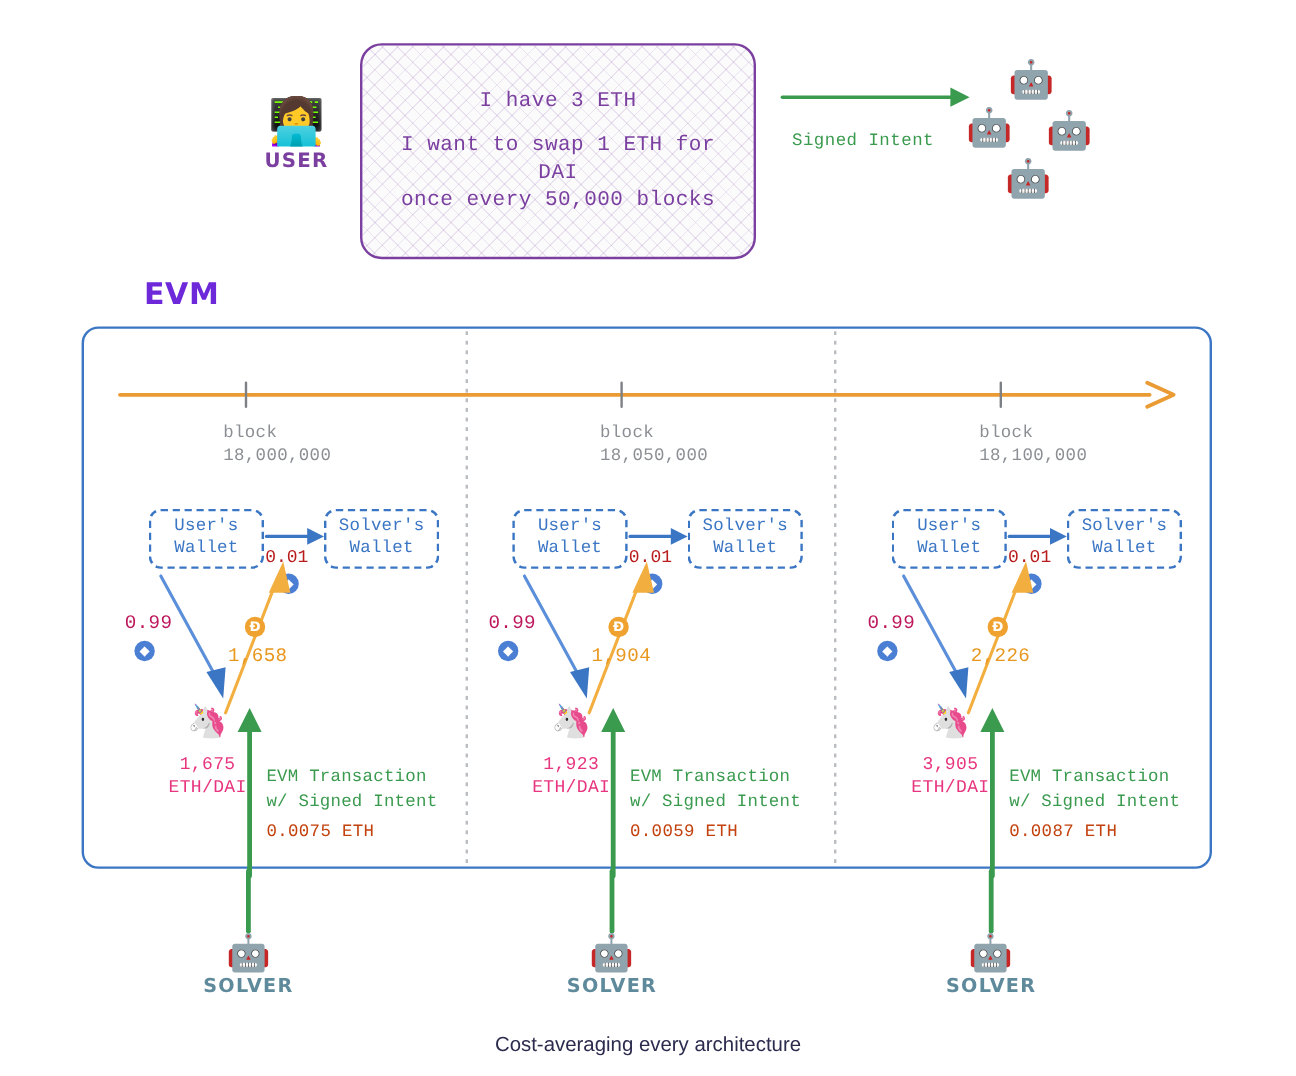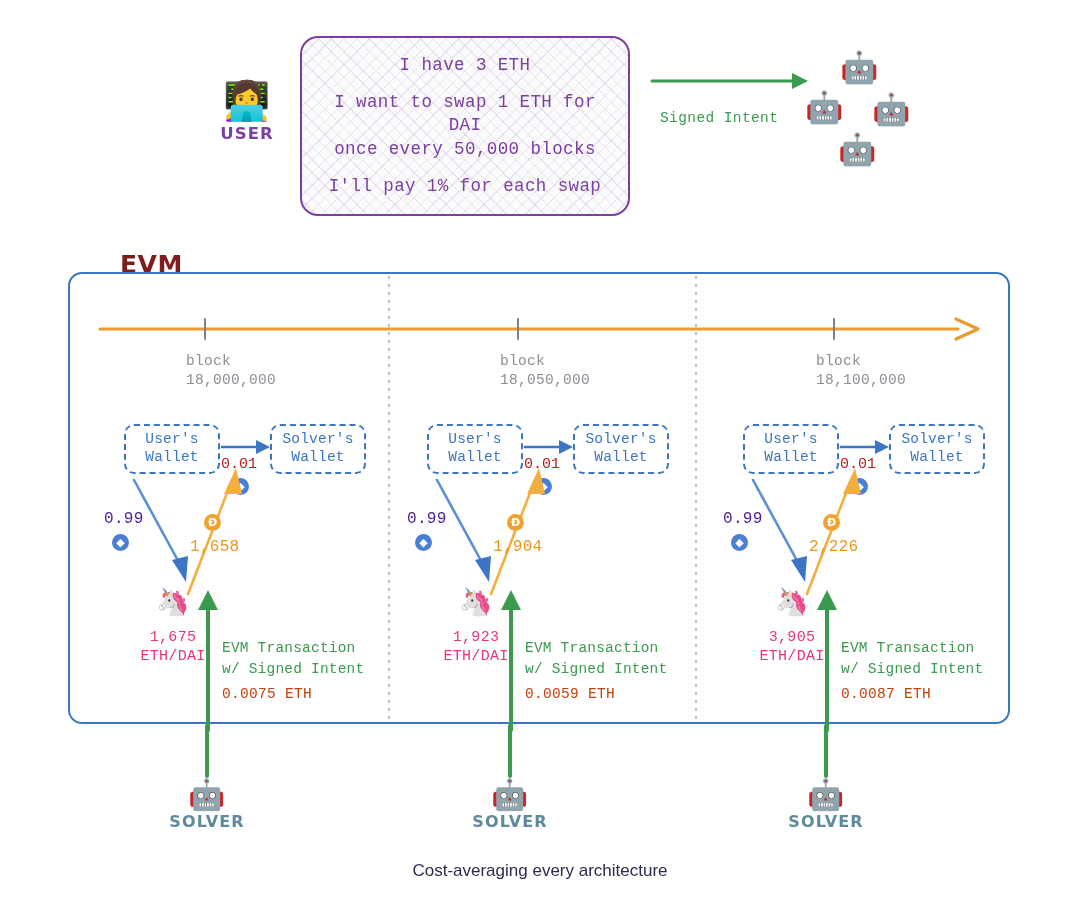--- a/index.html
+++ b/index.html
@@ -48,21 +48,21 @@
 
   
   .robots { position: absolute; left: 800px; top: 52px; width: 110px; height: 122px; }
   .robots span { position: absolute; font-size: 31px; line-height: 1; }
   .rb-top  { left: 40px; top: 0px; }
   .rb-left { left: 5px;  top: 40px; }
   .rb-right{ left: 72px; top: 42px; }
   .rb-bot  { left: 38px; top: 82px; }
 
   
-  .evm-label { position: absolute; left: 120px; top: 230px; color: #7f1d1d; font-size: 25px; font-weight: 700; letter-spacing: .5px; margin-top: 20px; }
+  .evm-label { position: absolute; left: 120px; top: 230px; color: #6d28d9; font-size: 25px; font-weight: 700; letter-spacing: .5px; }
   .evm-box {
     position: absolute; left: 68px; top: 272px;
     width: 942px; height: 452px;
     border: 2.4px solid #3b76c4;
     border-radius: 14px;
     background: transparent;
   }
 
   
   .timeline { position: absolute; left: 100px; top: 316px; width: 880px; height: 26px; }
@@ -91,21 +91,21 @@
   .mid-amt { position: absolute; left: 113px; top: 46px; color: #b91c1c; font-size: 15px; }
   .coin {
     display: inline-flex; align-items: center; justify-content: center;
     width: 17px; height: 17px; border-radius: 50%;
     font-size: 11px; line-height: 1; color: #fff;
   }
   .coin-eth { background: #4a7fd4; }
   .coin-dai { background: #f0a230; font-weight: 700; }
   .coin-pos { position: absolute; }
 
-  .amt-eth { position: absolute; color: #4c1d95; font-size: 16px; letter-spacing: .3px; }
+  .amt-eth { position: absolute; color: #be185d; font-size: 16px; letter-spacing: .3px; }
   .amt-dai { position: absolute; color: #e8981f; font-size: 16px; letter-spacing: .3px; }
 
   .uni { position: absolute; text-align: center; }
   .uni-emoji { font-size: 27px; line-height: 1; }
   .uni-rate { color: #e8357f; font-size: 15px; line-height: 1.25; letter-spacing: .3px; margin-top: 14px; }
 
   .tx-note { position: absolute; color: #3a9a4e; font-size: 14.5px; line-height: 1.45; letter-spacing: .2px; }
   .tx-fee { color: #c2410c; font-size: 14.5px; margin-top: 4px; letter-spacing: .3px; }
 
   
@@ -129,21 +129,20 @@
     <div class="user-emoji">👩‍💻</div>
     <div class="user-label">USER</div>
   </div>
 
   <div class="intent-box">
     <div class="intent-line hand">I have 3 ETH</div>
     <div class="intent-line hand">
       <span>I want to swap 1 ETH for DAI</span><br>
       <span>once every 50,000 blocks</span>
     </div>
-    <div class="intent-line hand">I'll pay 1% for each swap</div>
   </div>
 
   <svg class="si-arrow" viewBox="0 0 158 22">
     <path d="M0 11 L142 11" stroke="#3a9a4e" stroke-width="3" fill="none" stroke-linecap="round"></path>
     <path d="M140 3 L156 11 L140 19 Z" fill="#3a9a4e"></path>
   </svg>
   <div class="si-label hand">Signed Intent</div>
 
   <div class="robots">
     <span class="rb-top">🤖</span>

